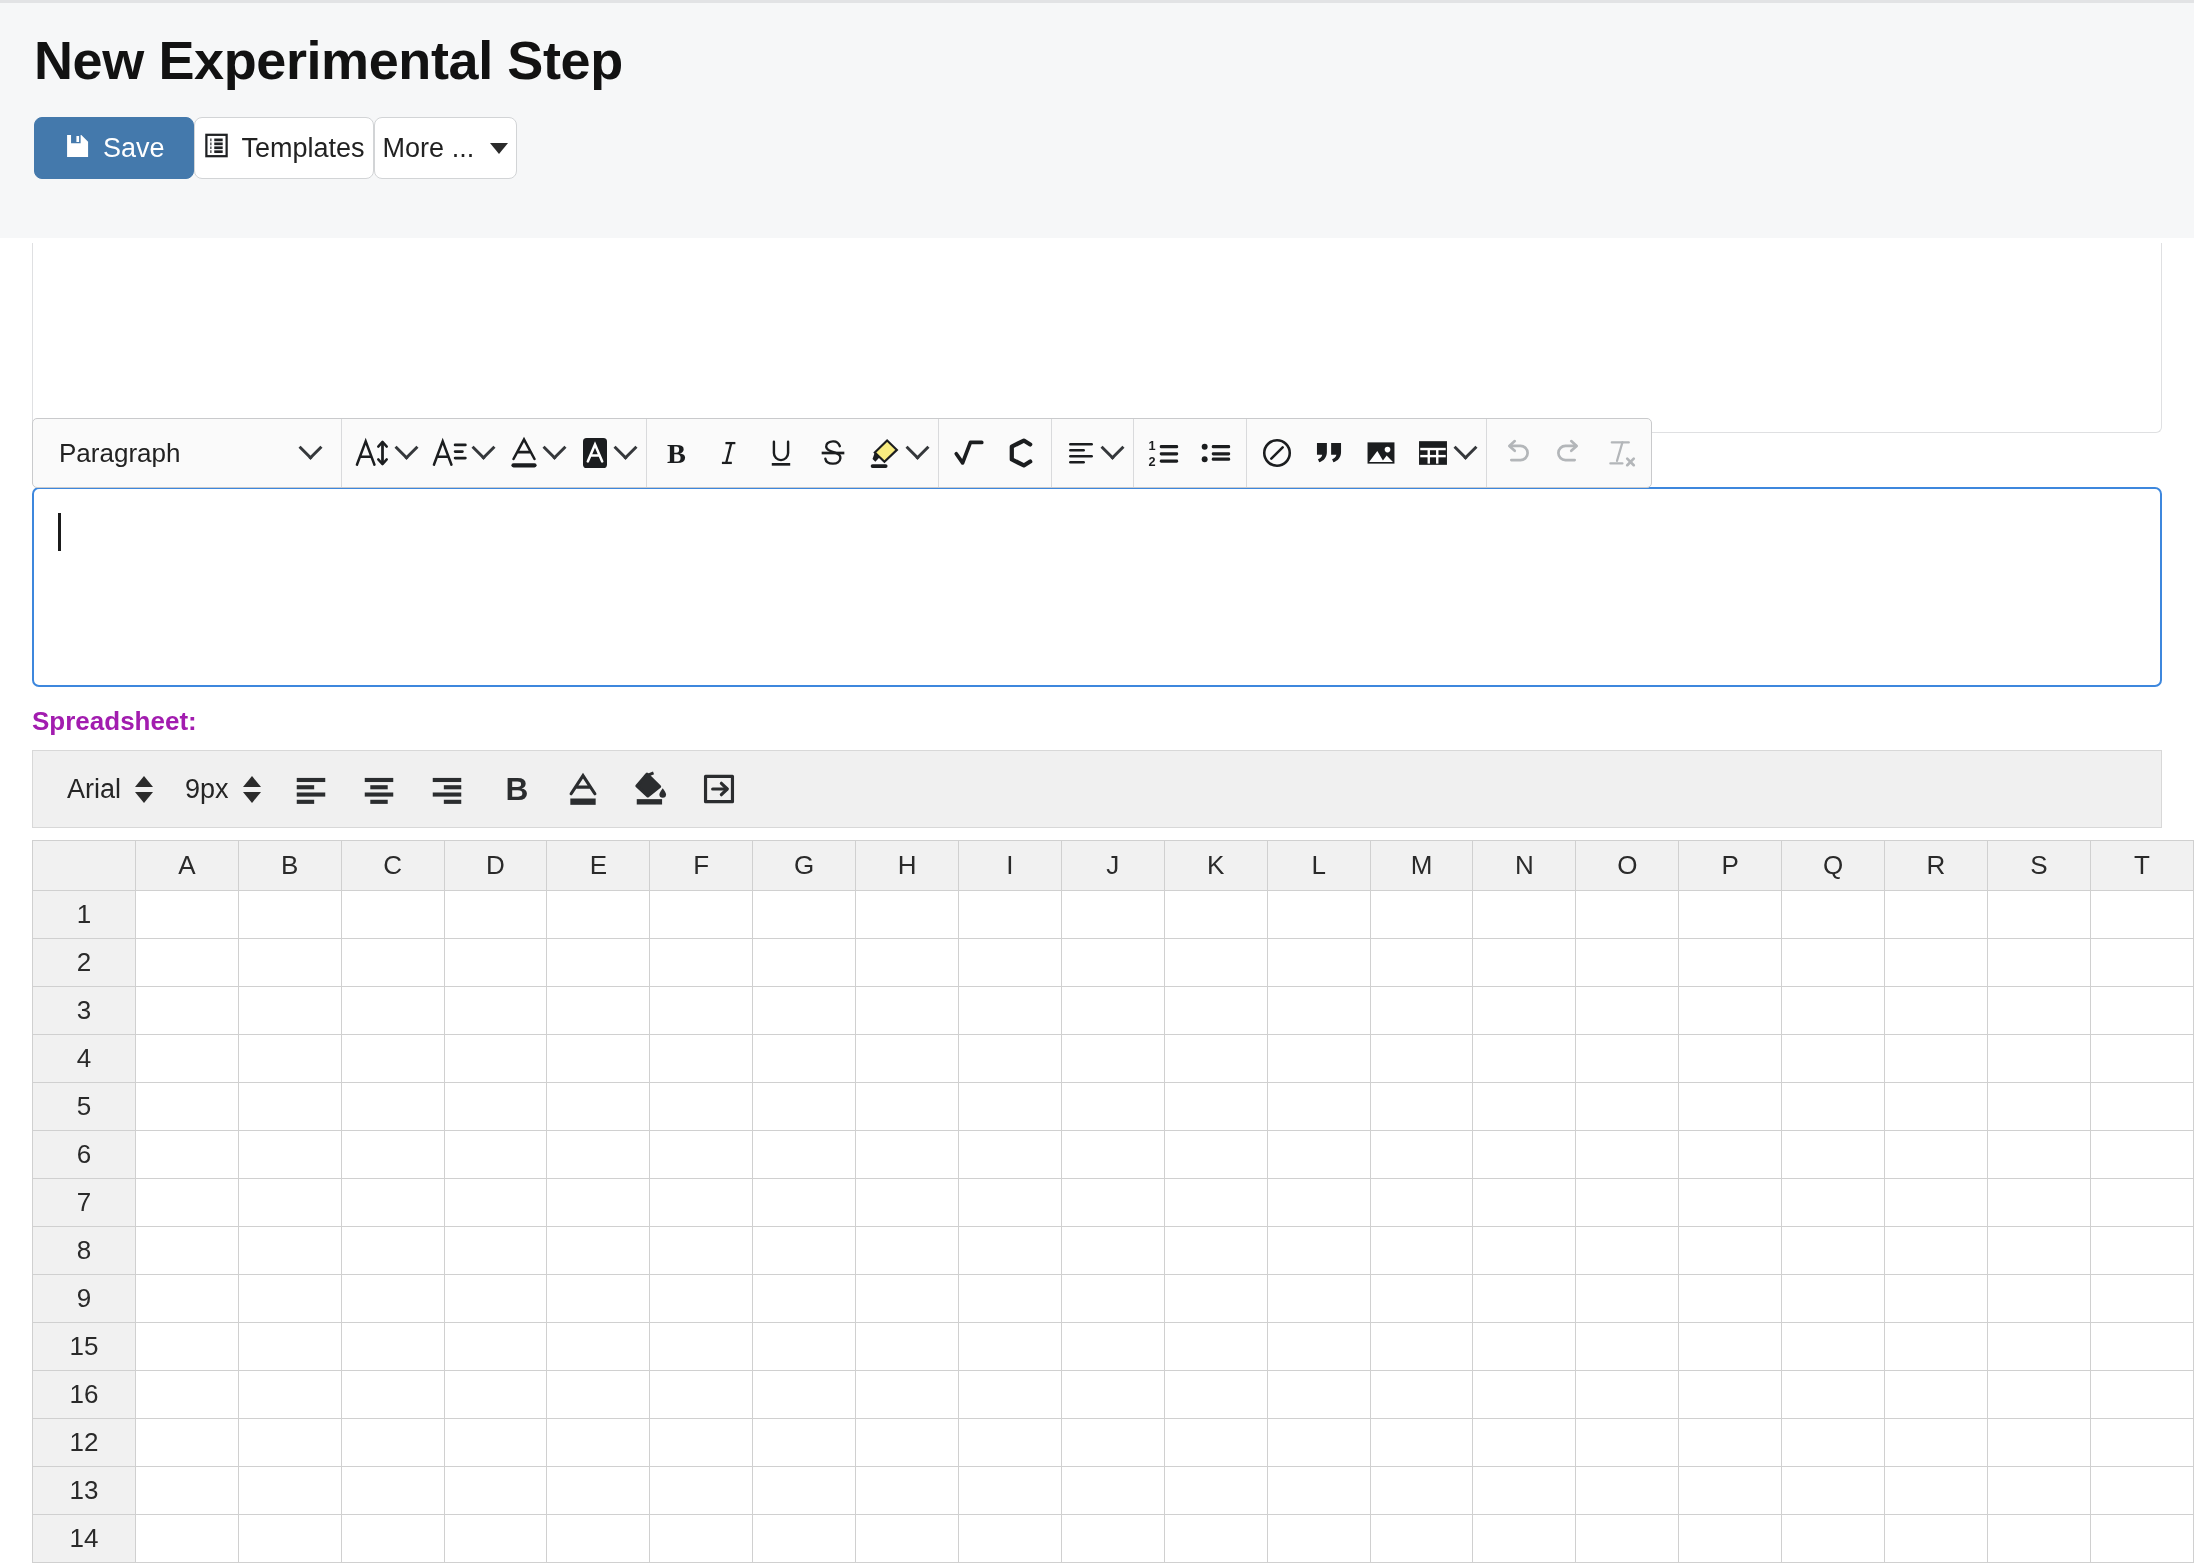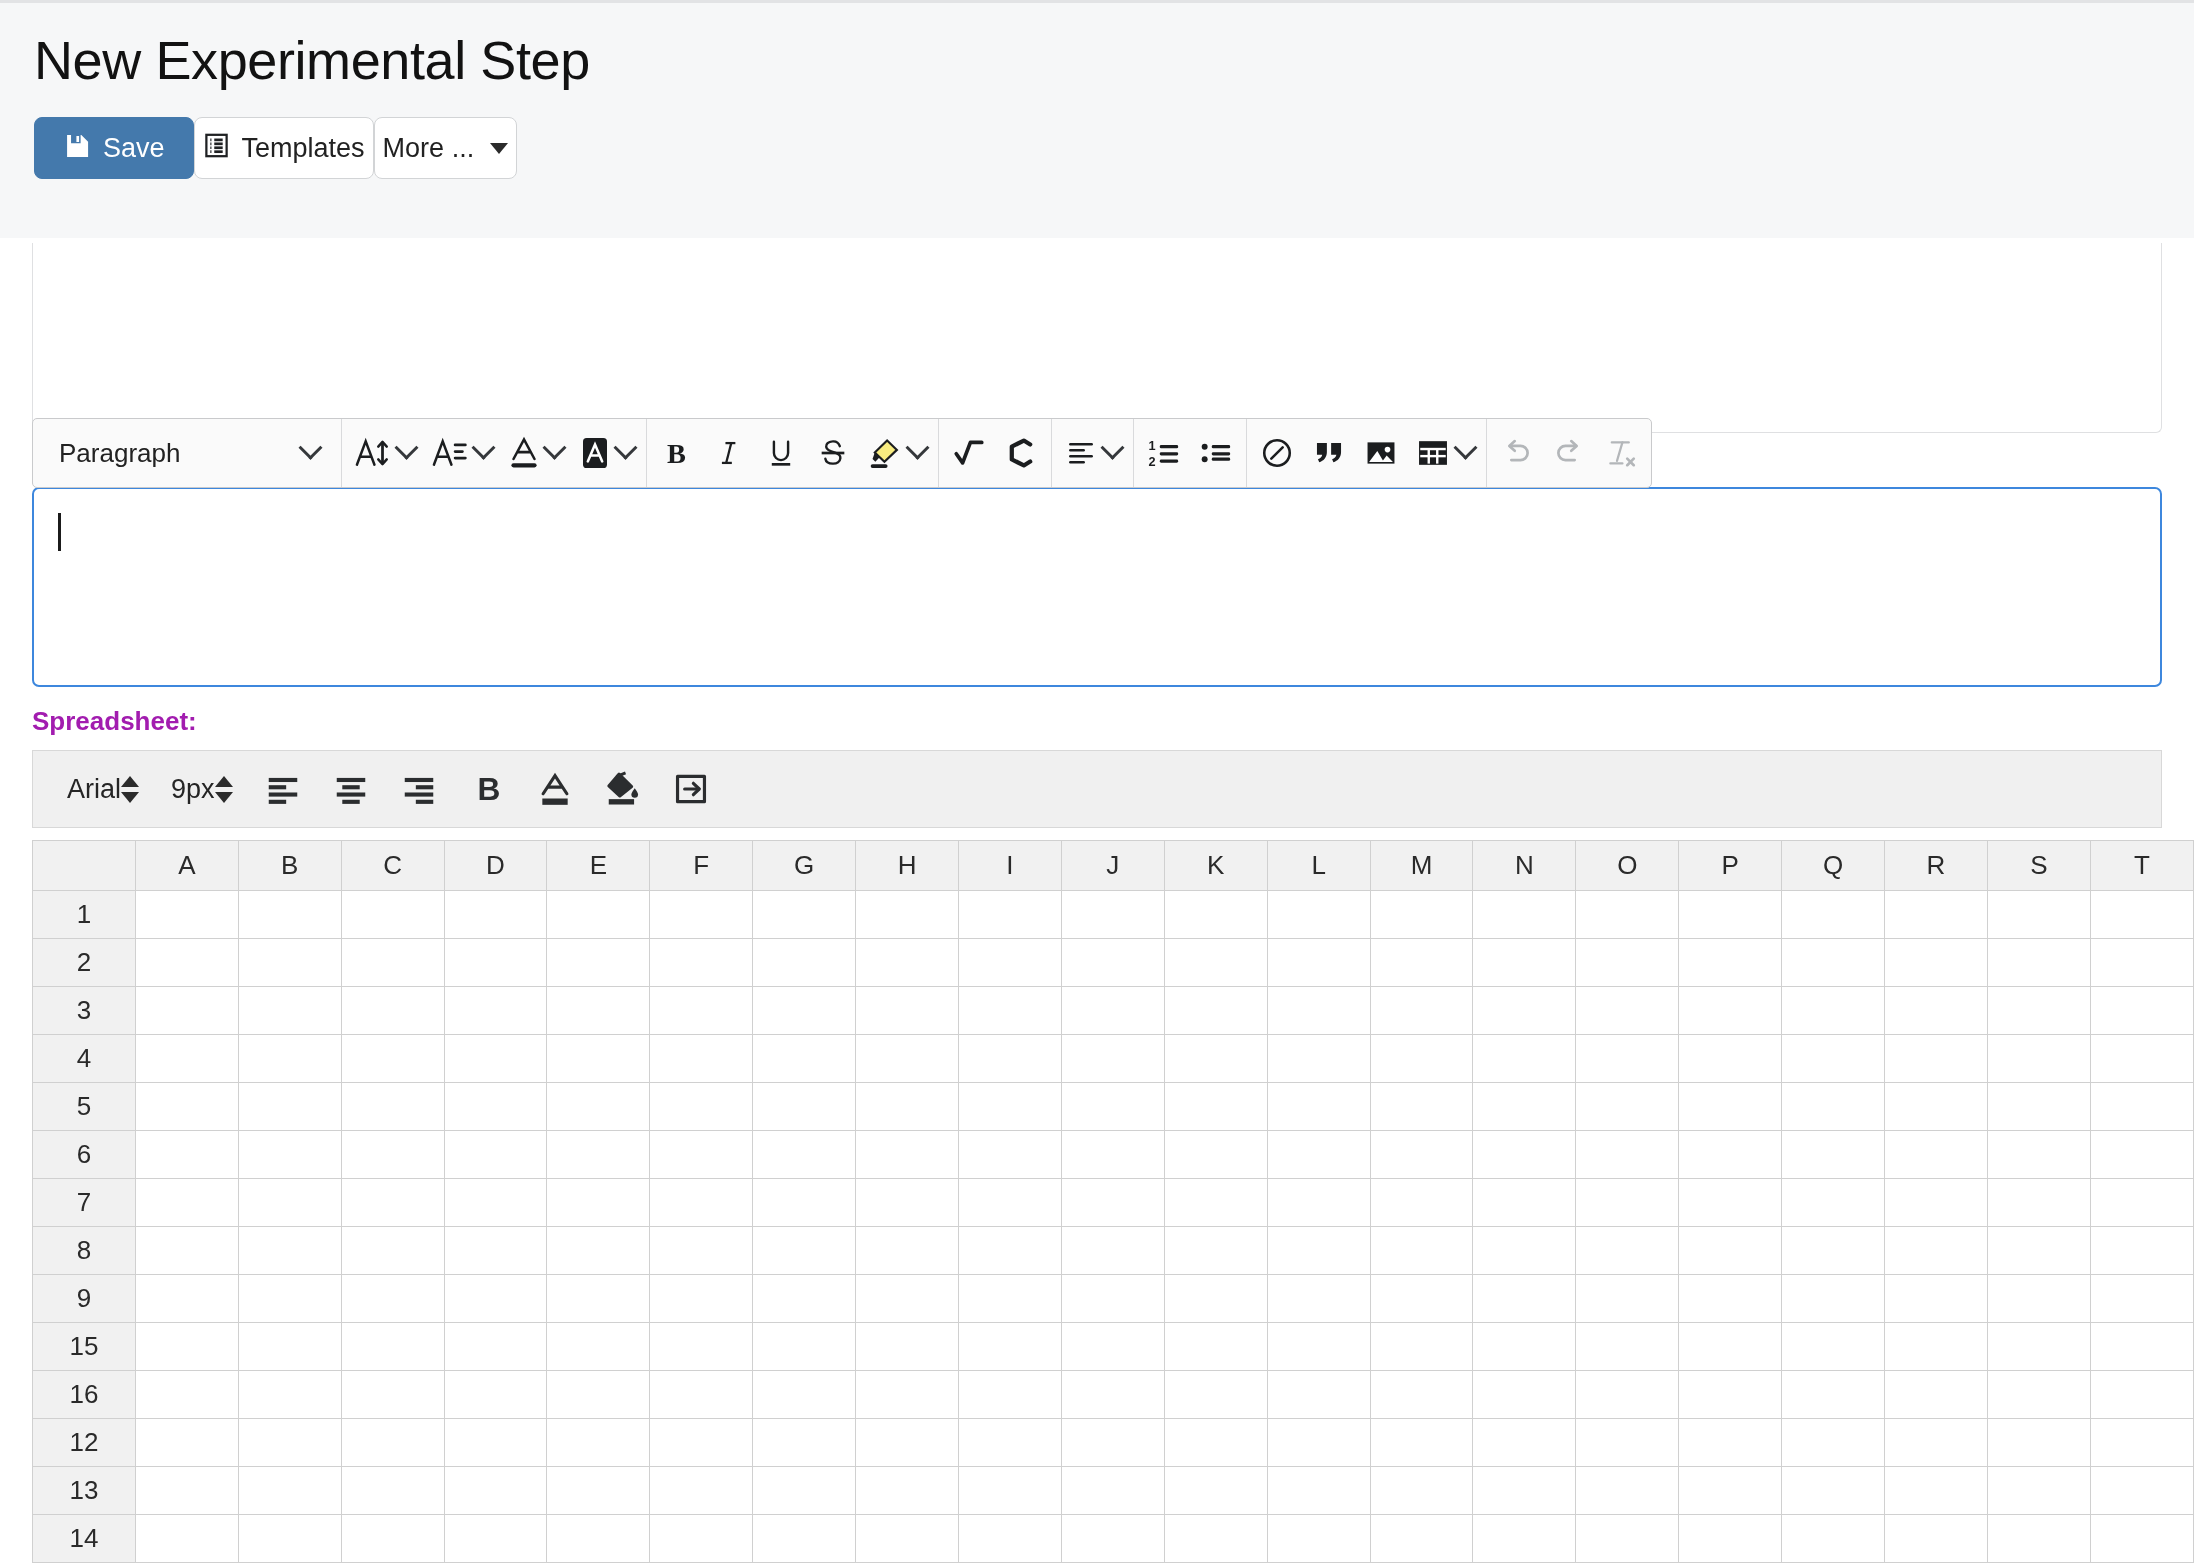--- a/index.html
+++ b/index.html
@@ -13,21 +13,21 @@
 
   
   .page-header {
     background: #f6f7f8;
     border-top: 3px solid #e2e3e5;
     padding: 26px 0 0 0;
     height: 238px;
   }
   .page-title {
     font-size: 54px;
-    font-weight: 400;
+    font-weight: 700;
     color: #121212;
     margin: 0 0 0 34px;
     letter-spacing: -0.4px;
     line-height: 1.15;
   }
   .toolbar-row {
     display: flex;
     align-items: center;
     gap: 0;
     margin: 26px 0 0 34px;
@@ -172,20 +172,21 @@
     background: #f0f0f0;
     border: 1px solid #d8d8d8;
     display: flex;
     align-items: center;
     padding-left: 20px;
     gap: 4px;
   }
   .ss-select {
     display: inline-flex;
     align-items: center;
+    gap: 14px;
     padding: 0 14px;
     font-size: 27px;
     color: #252525;
     cursor: pointer;
     height: 60px;
     justify-content: flex-end;
   }
   .spinner {
     display: inline-flex;
     flex-direction: column;

